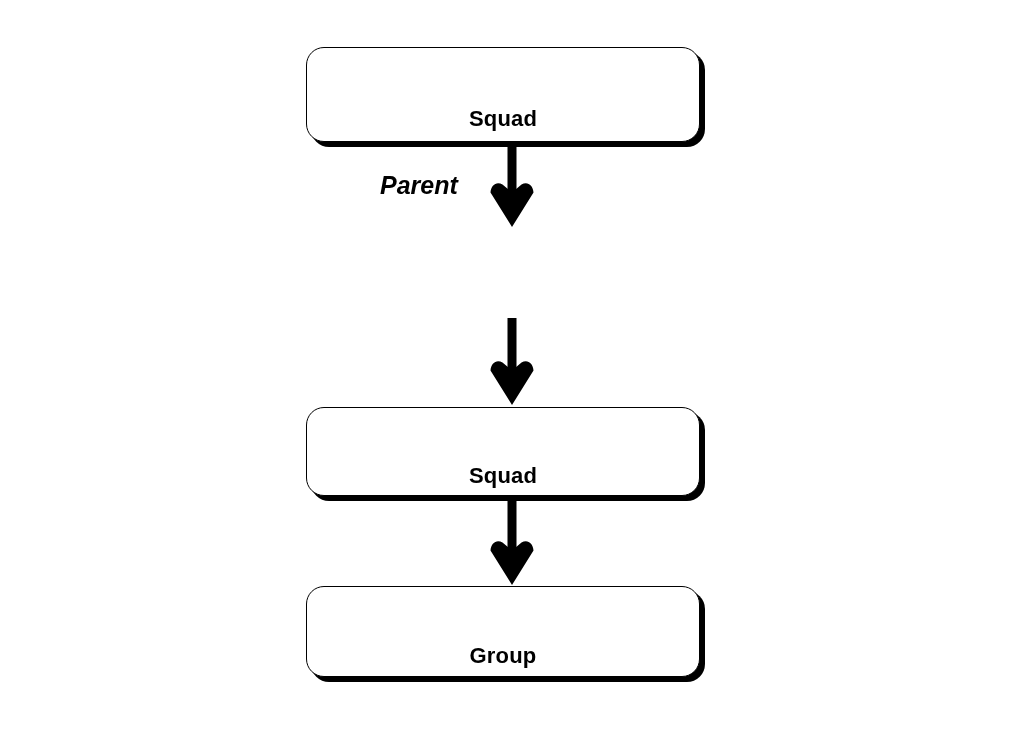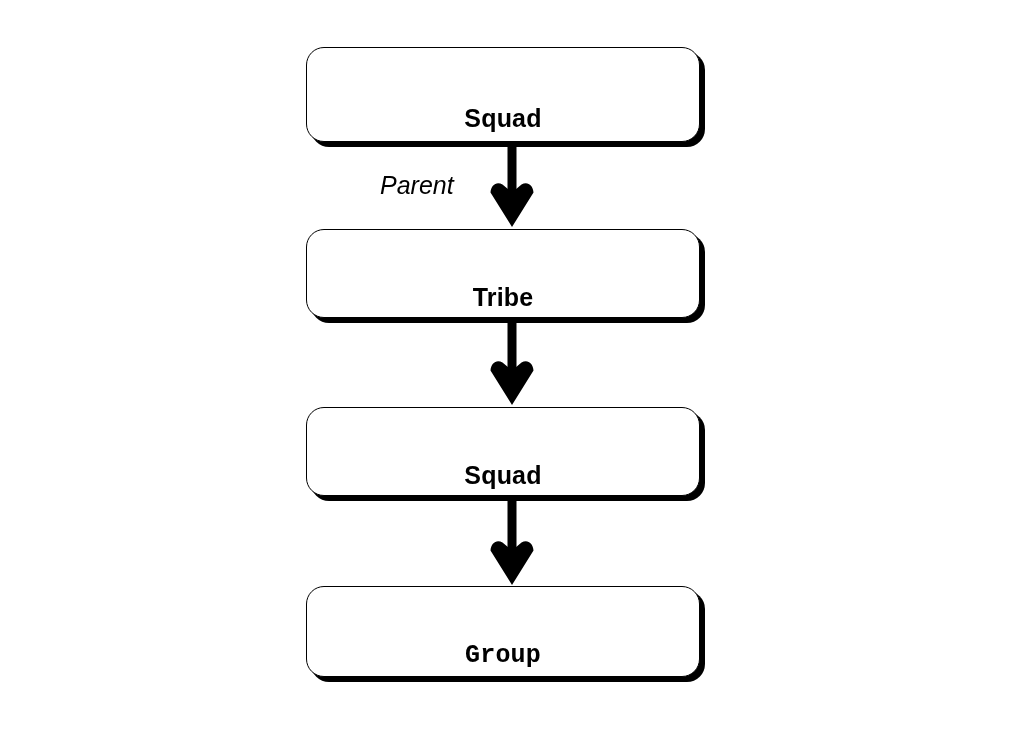--- a/index.html
+++ b/index.html
@@ -31,21 +31,21 @@
     box-sizing: border-box;
     background: #ffffff;
     border: 1.6px solid #000000;
     border-radius: 18px;
     display: flex;
     align-items: center;
     justify-content: center;
     box-shadow: 5px 5px 0 0 #000000;
   }
   .node-label {
-    font-size: 25px;
+    font-size: 22px;
     font-weight: bold;
     color: #000000;
     letter-spacing: 0.2px;
     line-height: 1;
     user-select: none;
     margin-top: 48px;
   }
 
   
   .edge {
@@ -55,21 +55,21 @@
   .edge svg {
     display: block;
     overflow: visible;
   }
 
   
   .edge-label {
     position: absolute;
     font-size: 25px;
     font-style: italic;
-    font-weight: normal;
+    font-weight: bold;
     color: #000000;
     white-space: nowrap;
     line-height: 1;
     user-select: none;
   }
 </style>
 </head>
 <body>
 
 <div id="diagram-canvas">
@@ -87,23 +87,20 @@
                L 46.5 50.5
                C 46.0 42.5 40.0 39.0 34.5 42.5
                L 25 50.5
                L 15.5 42.5
                C 10.0 39.0 4.0 42.5 3.5 50.5
                Z" fill="#000000"></path>
     </svg>
   </div>
   <div class="edge-label" style="left:380px; top:173px;">Parent</div>
 
-  <div class="node" id="node-tribe" style="left:306px; top:229px; width:394px; height:89px;">
-    <span class="node-label">Tribe</span>
-  </div>
 
   <div class="edge" id="edge-tribe-domain" style="left:487px; top:318px; width:50px; height:90px;">
     <svg width="50" height="90" viewBox="0 0 50 90">
       <rect x="20.5" y="0" width="9" height="58" fill="#000000"></rect>
       <path d="M 25 87
                L 46.5 52.5
                C 46.0 44.5 40.0 41.0 34.5 44.5
                L 25 52.5
                L 15.5 44.5
                C 10.0 41.0 4.0 44.5 3.5 52.5
@@ -123,17 +120,17 @@
                L 46.5 54.5
                C 46.0 46.5 40.0 43.0 34.5 46.5
                L 25 54.5
                L 15.5 46.5
                C 10.0 43.0 4.0 46.5 3.5 54.5
                Z" fill="#000000"></path>
     </svg>
   </div>
   <div class="edge-label" style="left:380px; top:530px;"></div>
 
-  <div class="node" id="node-group" style="left:306px; top:586px; width:394px; height:91px;font-family:Liberation Mono, monospace;">
+  <div class="node" id="node-group" style="left:306px; top:586px; width:394px; height:91px;">
     <span class="node-label">Group</span>
   </div>
 
 </div>
 
 </body></html>

